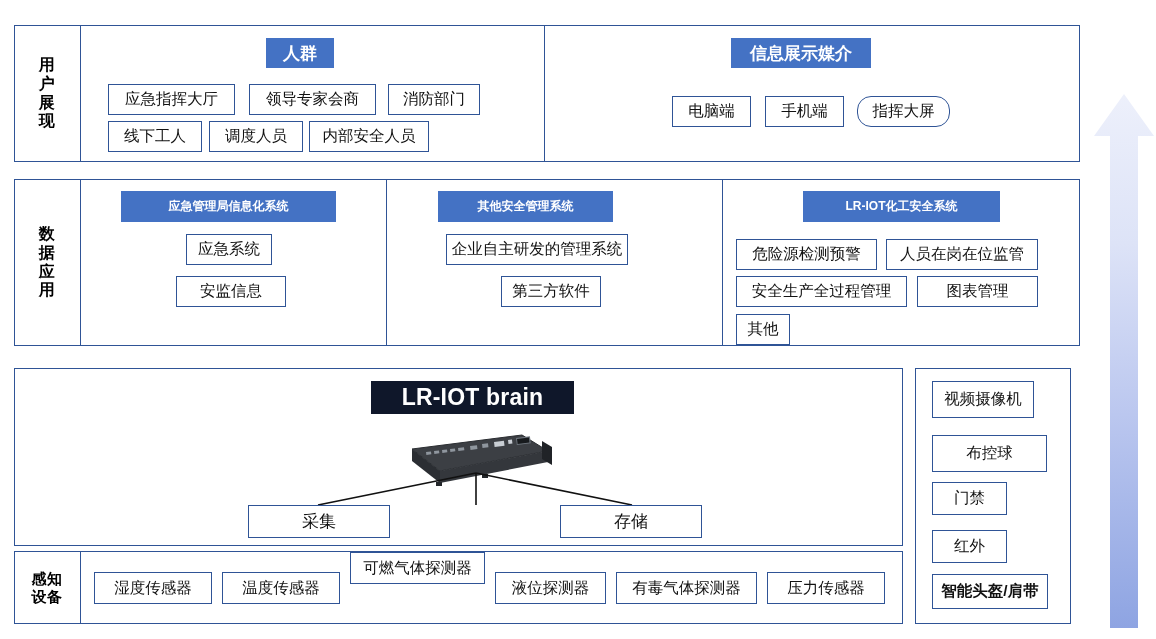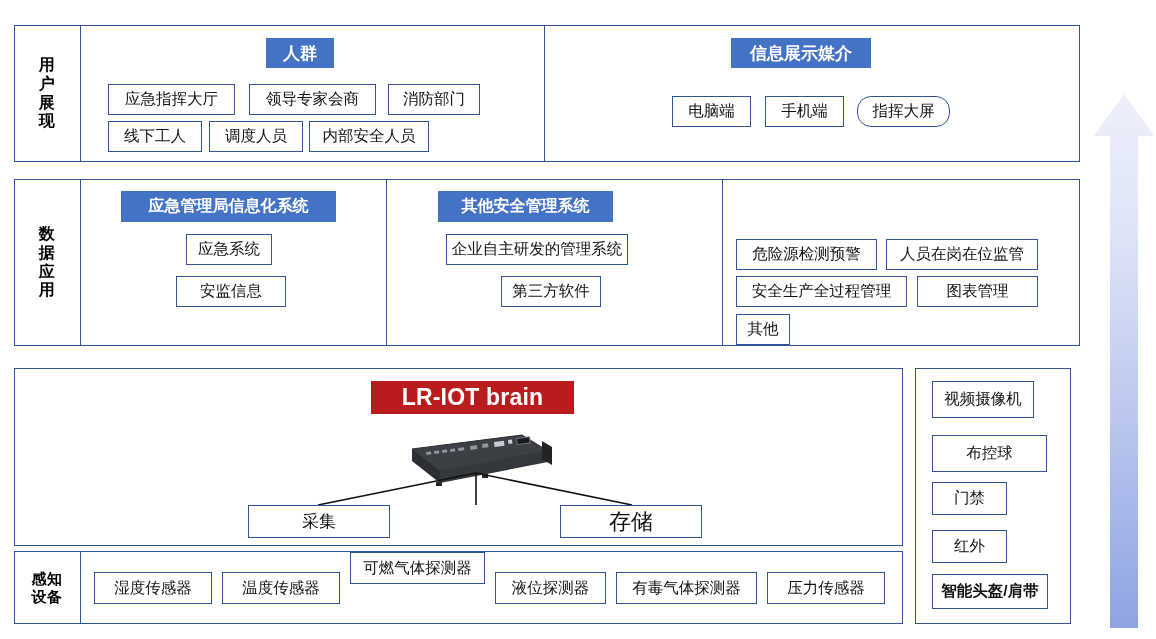--- a/index.html
+++ b/index.html
@@ -37,37 +37,37 @@
     position:absolute;
     background:#4472C4;
     color:#fff;
     font-weight:bold;
     font-size:17px;
     display:flex;align-items:center;justify-content:center;
     padding:2px 10px;
     box-sizing:border-box;
     white-space:nowrap;
   }
-  .badge.big{font-size:16px;}
+  .badge.big{font-size:12px;}
 
   .obox{
     position:absolute;
     border:1.3px solid #2F5496;
     box-sizing:border-box;
     background:#fff;
     display:flex;align-items:center;justify-content:center;
     font-size:15.5px;
     white-space:nowrap;
     color:#111;
   }
 
   
   .brain-title{
     position:absolute;
-    background:#b91c1c;color:#fff;
+    background:#0f172a;color:#fff;
     font-weight:bold;font-size:23px;
     display:flex;align-items:center;justify-content:center;
     letter-spacing:.2px;
     white-space:nowrap;
   }
 
   
   .server{position:absolute;}
 
   
@@ -121,20 +121,21 @@
   </div>
 
   <div class="badge big" style="left:121px;top:191px;width:215px;height:31px;">应急管理局信息化系统</div>
   <div class="obox" style="left:186px;top:234px;width:86px;height:31px;">应急系统</div>
   <div class="obox" style="left:176px;top:276px;width:110px;height:31px;">安监信息</div>
 
   <div class="badge big" style="left:438px;top:191px;width:175px;height:31px;">其他安全管理系统</div>
   <div class="obox" style="left:446px;top:234px;width:182px;height:31px;">企业自主研发的管理系统</div>
   <div class="obox" style="left:501px;top:276px;width:100px;height:31px;">第三方软件</div>
 
+  <div class="badge big" style="left:803px;top:191px;width:197px;height:31px;">LR-IOT化工安全系统</div>
   <div class="obox" style="left:736px;top:239px;width:141px;height:31px;">危险源检测预警</div>
   <div class="obox" style="left:886px;top:239px;width:152px;height:31px;">人员在岗在位监管</div>
   <div class="obox" style="left:736px;top:276px;width:171px;height:31px;">安全生产全过程管理</div>
   <div class="obox" style="left:917px;top:276px;width:121px;height:31px;">图表管理</div>
   <div class="obox" style="left:736px;top:314px;width:54px;height:31px;">其他</div>
 
   <div class="panel" style="left:14px;top:368px;width:889px;height:178px;"></div>
 
   <div class="brain-title" style="left:371px;top:381px;width:203px;height:33px;">LR-IOT brain</div>
 
@@ -172,21 +173,21 @@
     <rect x="86" y="53" width="6" height="4" fill="#24272b"></rect>
   </svg>
 
   <svg class="lines">
     <line x1="476" y1="473" x2="476" y2="505" stroke="#111" stroke-width="1.6"></line>
     <line x1="476" y1="473" x2="318" y2="505" stroke="#111" stroke-width="1.6"></line>
     <line x1="476" y1="473" x2="632" y2="505" stroke="#111" stroke-width="1.6"></line>
   </svg>
 
   <div class="obox" style="left:248px;top:505px;width:142px;height:33px;font-size:17px;">采集</div>
-  <div class="obox" style="left:560px;top:505px;width:142px;height:33px;font-size:22px;">存储</div>
+  <div class="obox" style="left:560px;top:505px;width:142px;height:33px;font-size:17px;">存储</div>
 
   <div class="panel" style="left:14px;top:551px;width:889px;height:73px;"></div>
   <div class="vdivider" style="left:80px;top:551px;height:73px;"></div>
 
   <div class="rowlabel" style="left:14px;top:551px;width:66px;height:73px;font-size:15px;">
     <span>感知</span>
     <span>设备</span>
   </div>
 
   <div class="obox" style="left:94px;top:572px;width:118px;height:32px;">湿度传感器</div>

